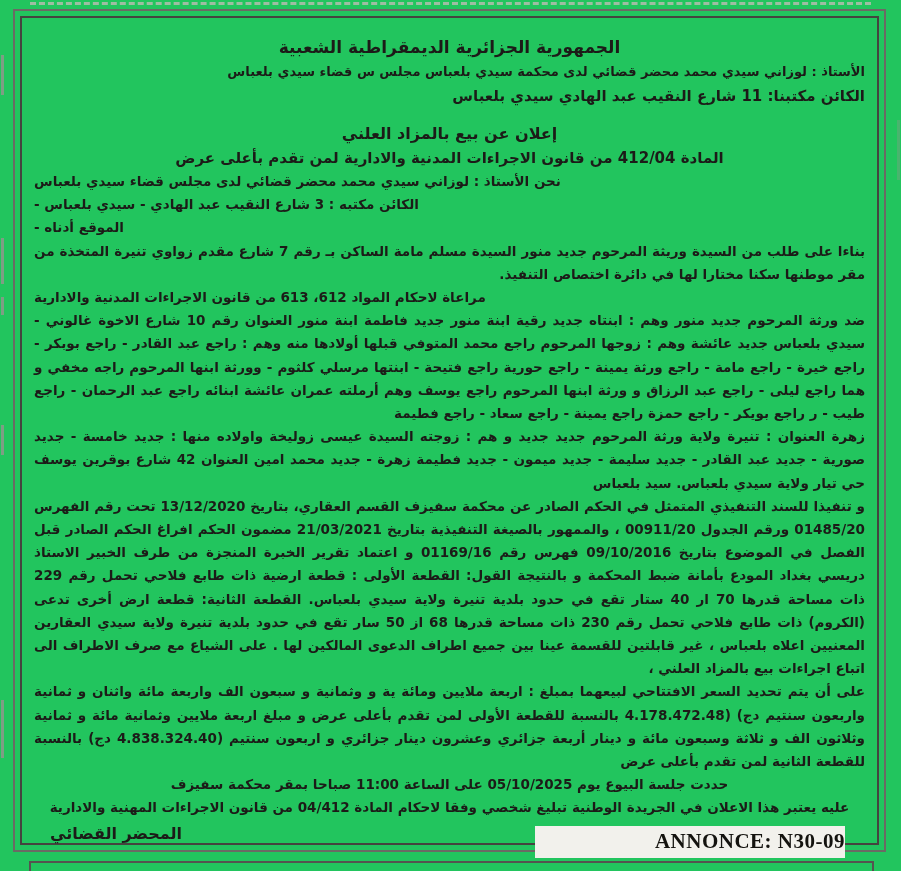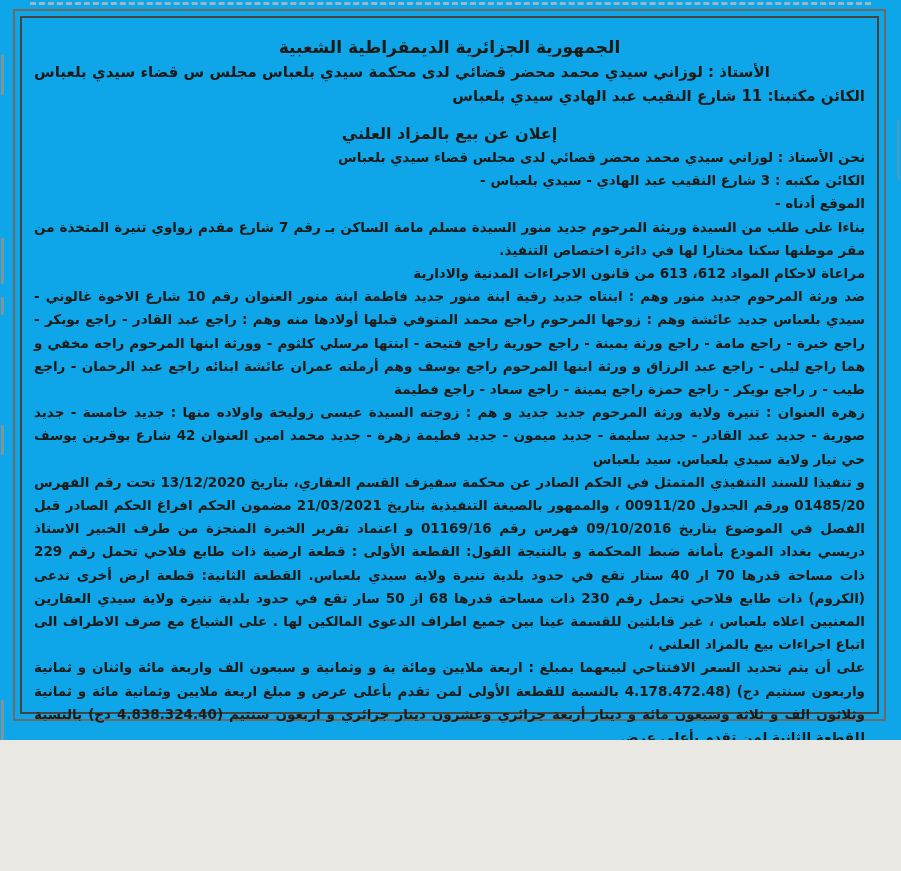--- a/index.html
+++ b/index.html
@@ -1,19 +1,19 @@
 <!DOCTYPE html>
 <html lang="ar"><head>
 <meta charset="utf-8">
 <style>
   html,body{margin:0;padding:0;background:#e9e8e2;}
   .page{
     position:relative;
-    width:901px;height:740px;
-    background:#0ea5e9;
+    width:901px;height:871px;
+    background:#22c55e;
     overflow:hidden;
     font-family:"DejaVu Sans",sans-serif;
     color:#1c1b18;
   }
   
   .top-noise{
     position:absolute;top:2px;left:30px;right:30px;height:0;
     border-top:3px dashed #bdbcb4;opacity:.8;
   }
   .edge-marks span{
@@ -35,27 +35,27 @@
     border:2px solid #45443f;
   }
   .content{
     position:absolute;left:0;top:0;right:0;bottom:0;
     padding:16px 12px 0;
     direction:rtl;
     text-align:right;
     font-weight:700;
   }
   .h1{font-size:17px;line-height:26px;text-align:center;}
-  .h2{font-size:15px;line-height:24px;text-align:left;}
+  .h2{font-size:13px;line-height:24px;text-align:right;}
   .h3{font-size:15px;line-height:24px;}
   .h4{font-size:15px;line-height:24px;text-align:center;}
   .t1{font-size:16px;line-height:24px;text-align:center;margin-top:14px;}
   .t2{font-size:15px;line-height:24px;text-align:center;}
   p{margin:0;}
-  .line{font-size:13.5px;line-height:23.2px;text-align:right;}
+  .line{font-size:13.5px;line-height:23.2px;text-align:left;}
   .just{font-size:13.5px;line-height:23.2px;text-align:justify;}
   .center{font-size:13.5px;line-height:23.2px;text-align:center;}
   .sig{
     font-size:16px;line-height:24px;margin-top:2px;
     text-align:left;padding-left:16px;font-weight:700;
   }
   
   .annonce{
     position:absolute;z-index:5;
     left:535px;top:826px;width:310px;height:32px;
@@ -89,30 +89,32 @@
 
   <div class="frame-outer">
     <div class="frame-inner">
       <div class="content">
 
         <p class="h1">الجمهورية الجزائرية الديمقراطية الشعبية</p>
         <p class="h2">الأستاذ : لوزاني سيدي محمد  محضر قضائي لدى محكمة سيدي بلعباس  مجلس س قضاء سيدي بلعباس</p>
         <p class="h3">الكائن مكتبنا: 11 شارع النقيب عبد الهادي  سيدي بلعباس</p>
 
         <p class="t1">إعلان عن بيع بالمزاد العلني</p>
+        <p class="t2">المادة 412/04 من قانون الاجراءات المدنية والادارية لمن تقدم بأعلى عرض</p>
 
         <p class="line">نحن الأستاذ : لوزاني سيدي محمد محضر قضائي لدى مجلس قضاء سيدي بلعباس</p>
         <p class="line">الكائن مكتبه : 3 شارع النقيب عبد الهادي - سيدي بلعباس -</p>
         <p class="line">الموقع أدناه -</p>
         <p class="just">بناءا على طلب من السيدة وريثة المرحوم جديد منور السيدة مسلم مامة الساكن بـ رقم 7 شارع مقدم زواوي تنيرة المتخذة من مقر موطنها سكنا مختارا لها في دائرة اختصاص التنفيذ.</p>
         <p class="line">مراعاة لاحكام المواد 612، 613 من قانون الاجراءات المدنية والادارية</p>
         <p class="just">ضد ورثة المرحوم جديد منور وهم : ابنتاه جديد رقية ابنة منور جديد فاطمة ابنة منور العنوان رقم 10 شارع الاخوة غالوني - سيدي بلعباس جديد عائشة وهم : زوجها المرحوم راجع محمد المتوفي قبلها أولادها منه وهم : راجع عبد القادر - راجع بوبكر - راجع خيرة - راجع مامة - راجع ورثة يمينة - راجع حورية راجع فتيحة - ابنتها مرسلي كلثوم - وورثة ابنها المرحوم راجه مخفي و هما راجع ليلى - راجع عبد الرزاق و ورثة ابنها المرحوم راجع يوسف وهم أرملته عمران عائشة ابنائه راجع عبد الرحمان - راجع طيب - ر راجع بويكر - راجع حمزة راجع يمينة - راجع سعاد - راجع فطيمة</p>
         <p class="just">زهرة العنوان : تنيرة ولاية ورثة المرحوم جديد جديد و هم : زوجته السيدة عيسى زوليخة واولاده منها : جديد خامسة - جديد صورية - جديد عبد القادر - جديد سليمة - جديد ميمون - جديد فطيمة زهرة - جديد محمد امين العنوان 42 شارع بوقرين يوسف حي تيار ولاية سيدي بلعباس. سيد بلعباس</p>
         <p class="just">و تنفيذا للسند التنفيذي المتمثل في الحكم الصادر عن محكمة سفيزف القسم العقاري، بتاريخ 13/12/2020 تحت رقم الفهرس 01485/20 ورقم الجدول 00911/20 ، والممهور بالصيغة التنفيذية بتاريخ 21/03/2021 مضمون الحكم افراغ الحكم الصادر قبل الفصل في الموضوع بتاريخ 09/10/2016 فهرس رقم 01169/16 و اعتماد تقرير الخبرة المنجزة من طرف الخبير الاستاذ دريسي بغداد المودع بأمانة ضبط المحكمة و بالنتيجة القول: القطعة الأولى : قطعة ارضية ذات طابع فلاحي تحمل رقم 229 ذات مساحة قدرها 70 ار 40 ستار تقع في حدود بلدية تنيرة ولاية سيدي بلعباس. القطعة الثانية: قطعة ارض أخرى تدعى (الكروم) ذات طابع فلاحي تحمل رقم 230 ذات مساحة قدرها 68 از 50 سار تقع في حدود بلدية تنيرة ولاية سيدي العقارين المعنيين اعلاه بلعباس ، غير قابلتين للقسمة عينا بين جميع اطراف الدعوى المالكين لها . على الشياع مع صرف الاطراف الى اتباع اجراءات بيع بالمزاد العلني ،</p>
         <p class="just">على أن يتم تحديد السعر الافتتاحي لبيعهما بمبلغ : اربعة ملايين ومائة ية و وثمانية و سبعون الف واربعة مائة واثنان و ثمانية واربعون سنتيم دج) (4.178.472.48 بالنسبة للقطعة الأولى لمن تقدم بأعلى عرض و مبلغ اربعة ملايين وثمانية مائة و ثمانية وثلاثون الف و ثلاثة وسبعون مائة و دينار أربعة جزائري وعشرون دينار جزائري و اربعون سنتيم (4.838.324.40 دج) بالنسبة للقطعة الثانية لمن تقدم بأعلى عرض</p>
+        <p class="center">حددت جلسة البيوع يوم 05/10/2025 على الساعة 11:00 صباحا بمقر محكمة سفيزف</p>
         <p class="center">عليه يعتبر هذا الاعلان في الجريدة الوطنية تبليغ شخصي وفقا لاحكام المادة 04/412 من قانون الاجراءات المهنية والادارية</p>
 
         <p class="sig">المحضر القضائي</p>
 
       </div>
     </div>
   </div>
 
   <div class="annonce">ANNONCE: N30-09</div>
 

